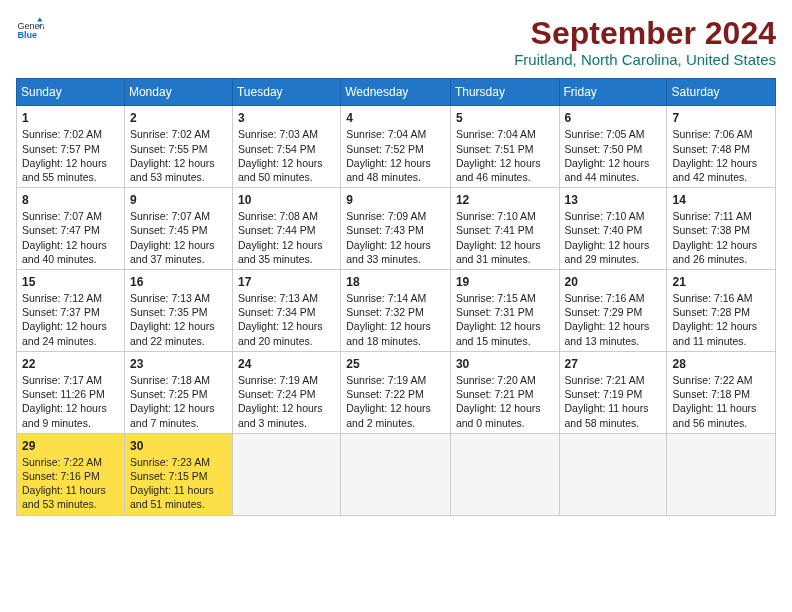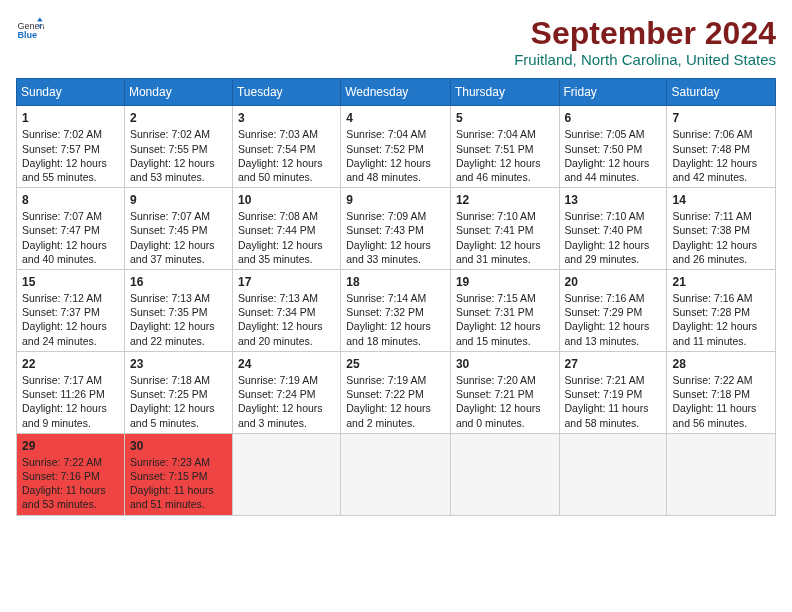--- a/index.html
+++ b/index.html
@@ -75,21 +75,21 @@
     .calendar tbody tr td .day-num {
       font-weight: 700;
       font-size: 12px;
       display: block;
       margin-bottom: 1px;
     }
     .calendar tbody tr:last-child td {
       background: #f5f5f5;
     }
     .calendar tbody tr:last-child td:not(.empty) {
-      background: #ef4444;
+      background: #fde047;
     }
   </style>
 </head>
 <body>
 
 <div class="page">
   <div class="header">
     <div class="logo">
       <svg class="logo-icon" viewBox="0 0 40 40">
         <text x="2" y="18" font-size="13" font-family="Arial" fill="#333" font-weight="400">General</text>
@@ -139,21 +139,21 @@
           <td><span class="day-num">15</span><span>Sunrise: 7:12 AM</span><br><span>Sunset: 7:37 PM</span><br><span>Daylight: 12 hours and 24 minutes.</span></td>
           <td><span class="day-num">16</span><span>Sunrise: 7:13 AM</span><br><span>Sunset: 7:35 PM</span><br><span>Daylight: 12 hours and 22 minutes.</span></td>
           <td><span class="day-num">17</span><span>Sunrise: 7:13 AM</span><br><span>Sunset: 7:34 PM</span><br><span>Daylight: 12 hours and 20 minutes.</span></td>
           <td><span class="day-num">18</span><span>Sunrise: 7:14 AM</span><br><span>Sunset: 7:32 PM</span><br><span>Daylight: 12 hours and 18 minutes.</span></td>
           <td><span class="day-num">19</span><span>Sunrise: 7:15 AM</span><br><span>Sunset: 7:31 PM</span><br><span>Daylight: 12 hours and 15 minutes.</span></td>
           <td><span class="day-num">20</span><span>Sunrise: 7:16 AM</span><br><span>Sunset: 7:29 PM</span><br><span>Daylight: 12 hours and 13 minutes.</span></td>
           <td><span class="day-num">21</span><span>Sunrise: 7:16 AM</span><br><span>Sunset: 7:28 PM</span><br><span>Daylight: 12 hours and 11 minutes.</span></td>
         </tr>
         <tr>
           <td><span class="day-num">22</span><span>Sunrise: 7:17 AM</span><br><span>Sunset: 11:26 PM</span><br><span>Daylight: 12 hours and 9 minutes.</span></td>
-          <td><span class="day-num">23</span><span>Sunrise: 7:18 AM</span><br><span>Sunset: 7:25 PM</span><br><span>Daylight: 12 hours and 5 minutes.</span></td>
+          <td><span class="day-num">23</span><span>Sunrise: 7:18 AM</span><br><span>Sunset: 7:25 PM</span><br><span>Daylight: 12 hours and 7 minutes.</span></td>
           <td><span class="day-num">24</span><span>Sunrise: 7:19 AM</span><br><span>Sunset: 7:24 PM</span><br><span>Daylight: 12 hours and 3 minutes.</span></td>
           <td><span class="day-num">25</span><span>Sunrise: 7:19 AM</span><br><span>Sunset: 7:22 PM</span><br><span>Daylight: 12 hours and 2 minutes.</span></td>
           <td><span class="day-num">30</span><span>Sunrise: 7:20 AM</span><br><span>Sunset: 7:21 PM</span><br><span>Daylight: 12 hours and 0 minutes.</span></td>
           <td><span class="day-num">27</span><span>Sunrise: 7:21 AM</span><br><span>Sunset: 7:19 PM</span><br><span>Daylight: 11 hours and 58 minutes.</span></td>
           <td><span class="day-num">28</span><span>Sunrise: 7:22 AM</span><br><span>Sunset: 7:18 PM</span><br><span>Daylight: 11 hours and 56 minutes.</span></td>
         </tr>
         <tr>
           <td><span class="day-num">29</span><span>Sunrise: 7:22 AM</span><br><span>Sunset: 7:16 PM</span><br><span>Daylight: 11 hours and 53 minutes.</span></td>
           <td><span class="day-num">30</span><span>Sunrise: 7:23 AM</span><br><span>Sunset: 7:15 PM</span><br><span>Daylight: 11 hours and 51 minutes.</span></td>
           <td class="empty"></td>

